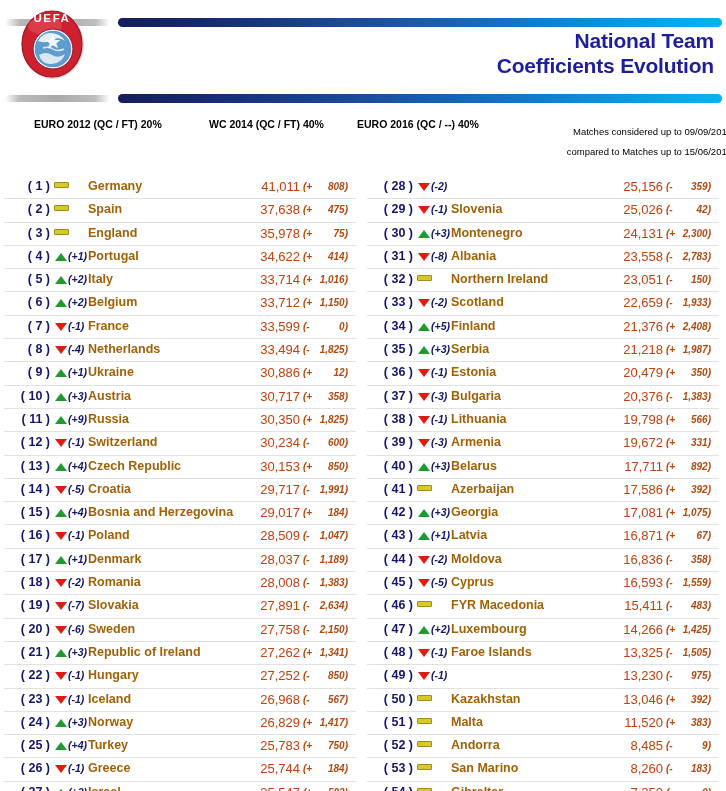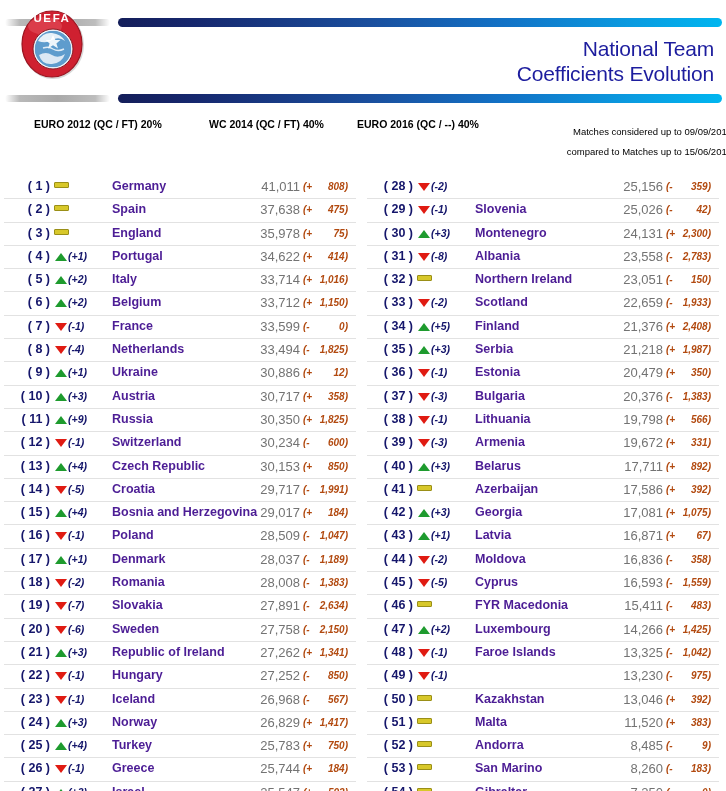--- a/index.html
+++ b/index.html
@@ -27,24 +27,24 @@
   }
   #rule-top{top:12px;}
   #rule-bottom{top:88px;}
 
   
   .logo{position:absolute;left:18px;top:8px;width:70px;height:74px;}
   .logo svg{display:block;width:70px;height:74px;}
 
   
   .title{
-    position:absolute;right:12px;top:36px;width:420px;
+    position:absolute;right:12px;top:28px;width:420px;
     text-align:right;
     color:#1d1d9e;
-    font-size:21px;font-weight:normal;line-height:25px;
+    font-size:21px;font-weight:bold;line-height:25px;
     letter-spacing:-0.2px;
   }
   .title .ln{display:block;white-space:nowrap;}
 
   
   .colhead{position:absolute;left:12px;top:118px;width:726px;height:36px;}
   .colhead .ch{
     position:absolute;top:0;font-size:10.5px;font-weight:bold;white-space:nowrap;
     color:#000;
   }
@@ -86,25 +86,25 @@
   .ar.same{
     width:13px;height:4px;background:#d8c82a;border:1px solid #9a8f17;border-radius:1px;
     top:-4px;
   }
   .delta{
     left:64px;width:32px;text-align:left;
     font-size:10.5px;font-style:italic;font-weight:bold;color:#15166b;
   }
   .team{
     left:84px;width:170px;text-align:left;
-    font-size:12.5px;font-weight:bold;color:#4c1d95;margin-left:24px;
+    font-size:12.5px;font-weight:bold;color:#a16207;
   }
   .pts{
     left:228px;width:68px;text-align:right;
-    font-size:13px;font-weight:normal;color:#737373;
+    font-size:13px;font-weight:normal;color:#c2410c;
   }
   .chg{
     left:299px;width:52px;text-align:left;
     font-size:10px;font-style:italic;font-weight:bold;color:#b24a10;
   }
   .chg .sgn{display:inline-block;width:11px;text-align:left;}
   .chg .val{display:inline-block;width:34px;text-align:right;}
 </style>
 </head>
 <body>
@@ -531,21 +531,21 @@
         <div class="team">Luxembourg</div>
         <div class="pts">14,266</div>
         <div class="chg"><span class="sgn">(+</span><span class="val">1,425)</span></div>
       </div>
       <div class="row">
         <div class="rank">( 48 )</div>
         <div class="mv"><span class="ar down"></span></div>
         <div class="delta">(-1)</div>
         <div class="team">Faroe Islands</div>
         <div class="pts">13,325</div>
-        <div class="chg"><span class="sgn">(-</span><span class="val">1,042)</span></div>
+        <div class="chg"><span class="sgn">(-</span><span class="val">1,505)</span></div>
       </div>
       <div class="row">
         <div class="rank">( 49 )</div>
         <div class="mv"><span class="ar down"></span></div>
         <div class="delta">(-1)</div>
         <div class="pts">13,230</div>
         <div class="chg"><span class="sgn">(-</span><span class="val">975)</span></div>
       </div>
       <div class="row">
         <div class="rank">( 50 )</div>

